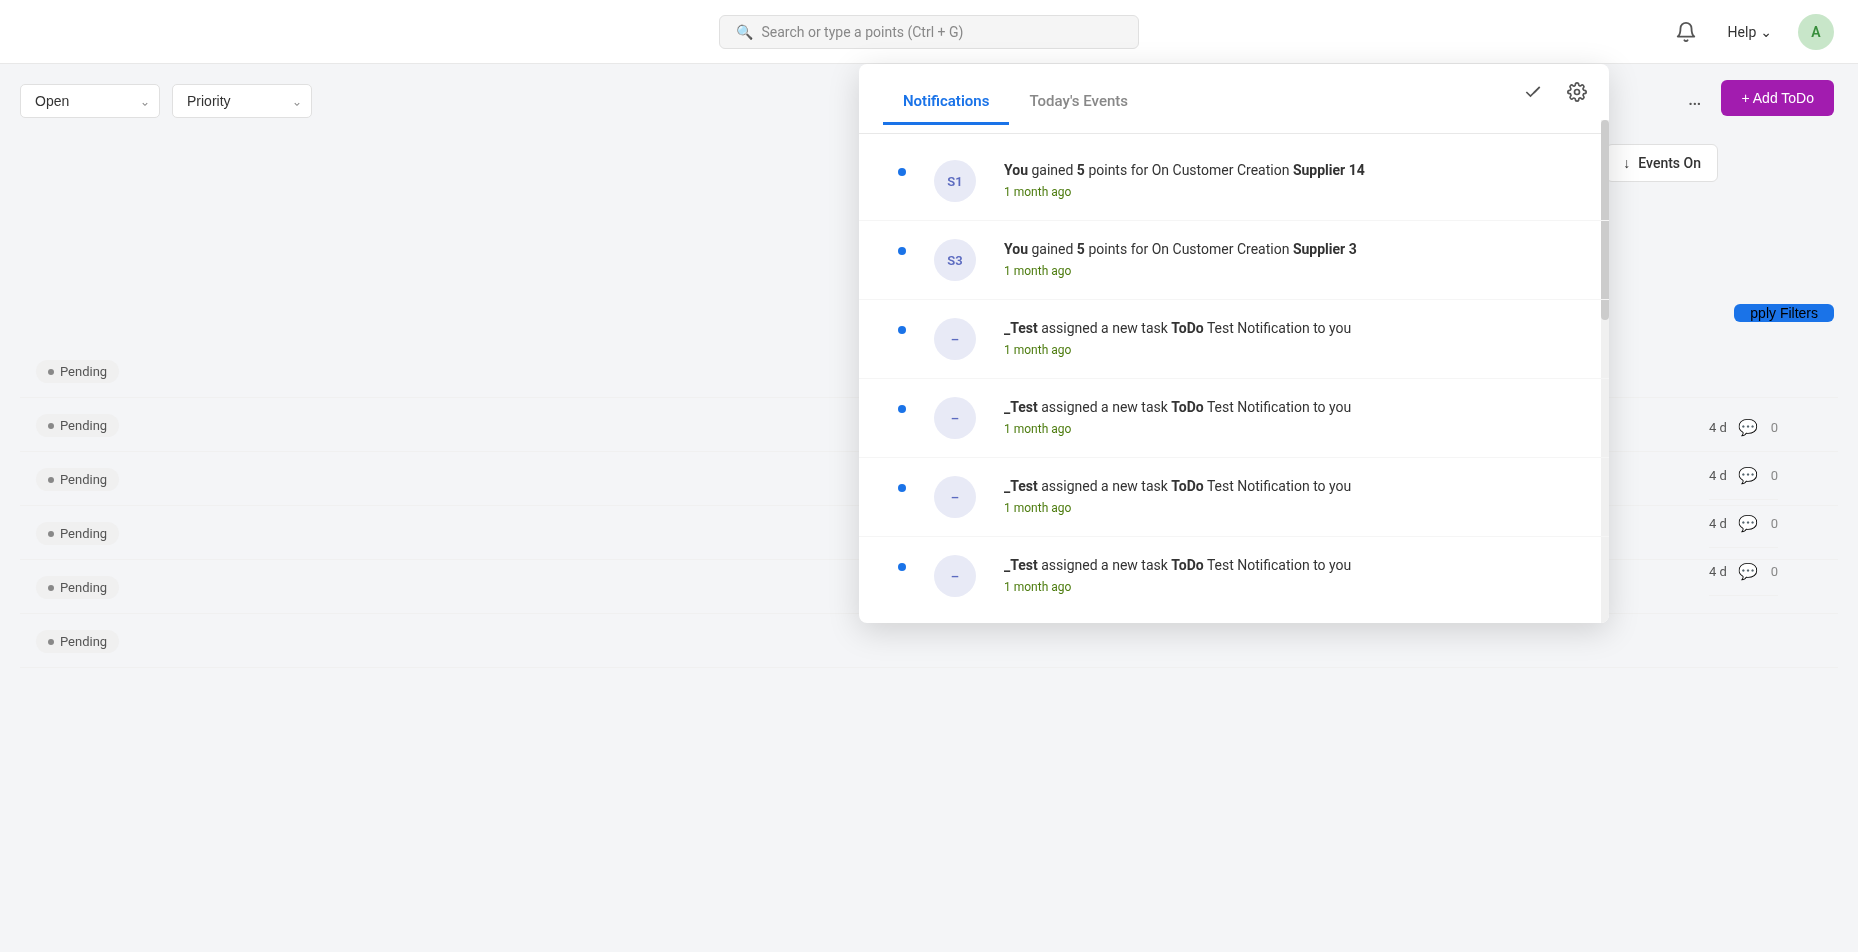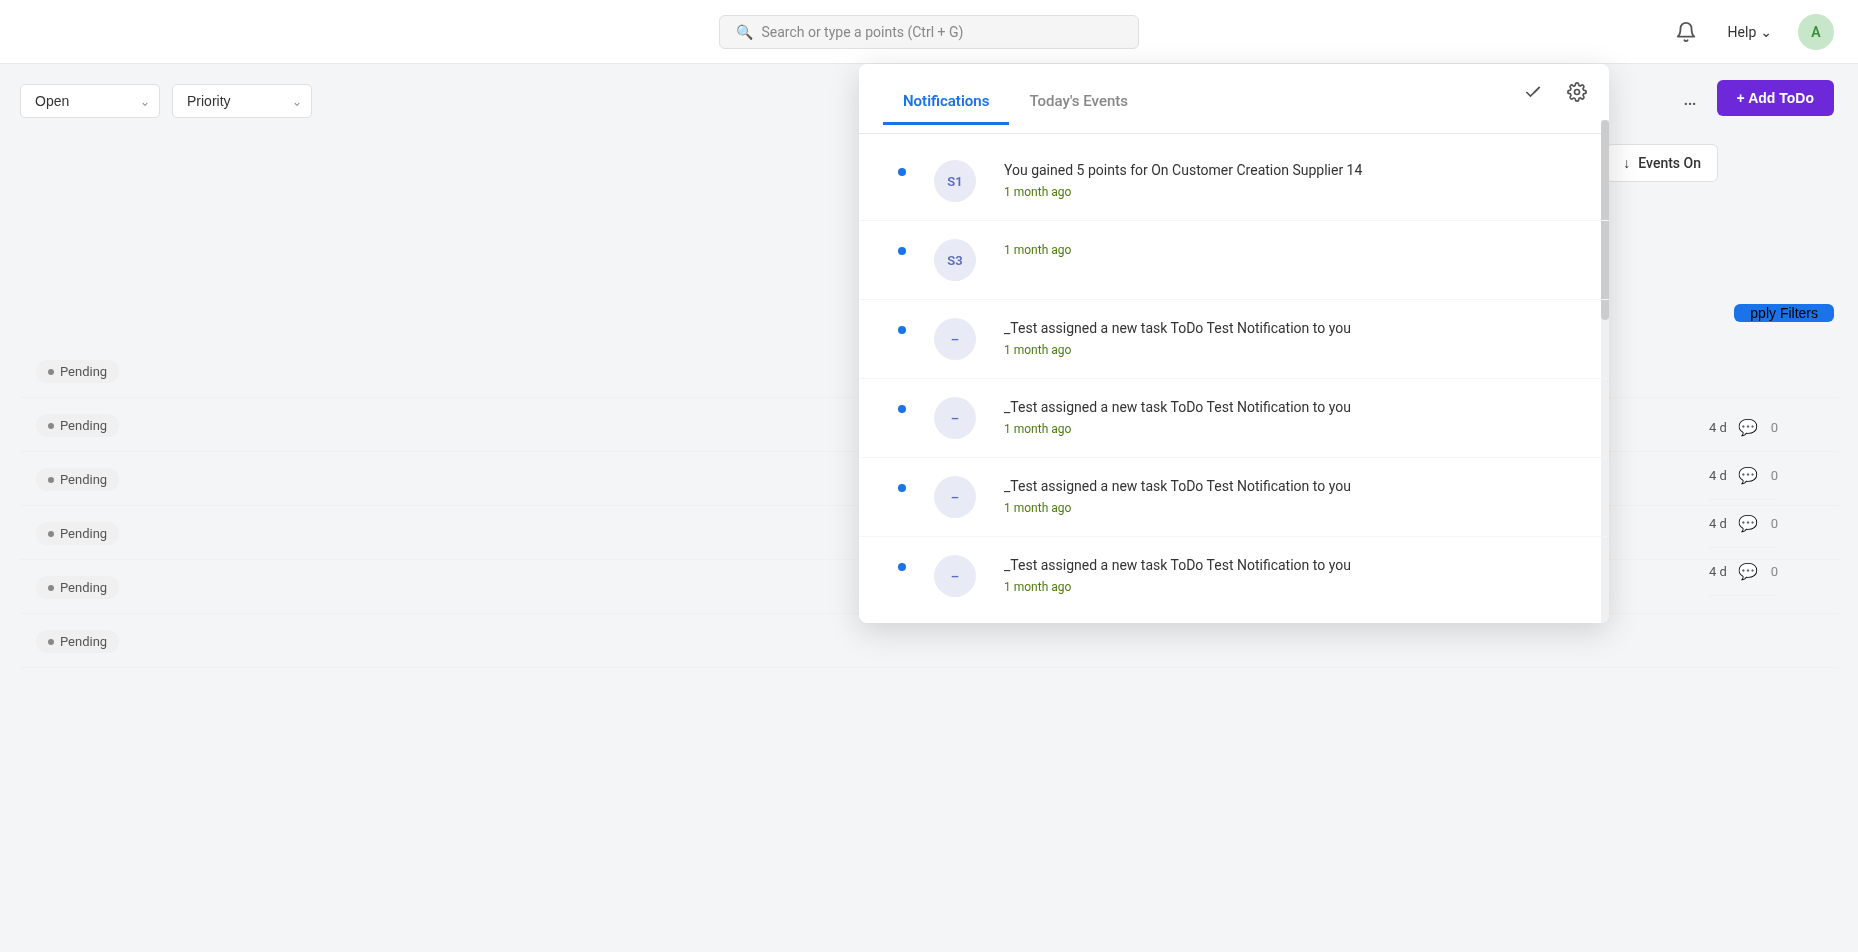--- a/index.html
+++ b/index.html
@@ -184,27 +184,27 @@
       align-items: center;
       gap: 8px;
       z-index: 2;
     }
 
     
     .add-todo-btn {
       position: absolute;
       right: 24px;
       top: 80px;
-      background: #6d28d9;
+      background: #a21caf;
       color: #fff;
       border: none;
       border-radius: 6px;
       padding: 10px 20px;
       font-size: 14px;
-      font-weight: 700;
+      font-weight: 400;
       cursor: pointer;
       z-index: 2;
     }
 
     
     .apply-filters-btn {
       position: absolute;
       right: 24px;
       background: #1a73e8;
       color: #000000;
@@ -354,21 +354,21 @@
       flex: 1;
     }
 
     .notif-text {
       font-size: 14px;
       color: #333;
       line-height: 1.5;
     }
 
     .notif-text strong {
-      font-weight: 400;
+      font-weight: 700;
     }
 
     .notif-time {
       font-size: 12px;
       color: #4d7c0f;
       margin-top: 4px;
     }
 
     .bg-row-item {
       margin-bottom: 2px;
@@ -548,20 +548,23 @@
           <strong>You</strong> gained <strong>5</strong> points for On Customer Creation <strong>Supplier 14</strong>
         </div>
         <div class="notif-time">1 month ago</div>
       </div>
     </div>
 
     <div class="notif-item">
       <div class="notif-dot"></div>
       <div class="notif-avatar">S3</div>
       <div class="notif-content">
+        <div class="notif-text">
+          <strong>You</strong> gained <strong>5</strong> points for On Customer Creation <strong>Supplier 3</strong>
+        </div>
         <div class="notif-time">1 month ago</div>
       </div>
     </div>
 
     <div class="notif-item">
       <div class="notif-dot"></div>
       <div class="notif-avatar">–</div>
       <div class="notif-content">
         <div class="notif-text">
           <strong>_Test</strong> assigned a new task <strong>ToDo</strong> Test Notification to you

